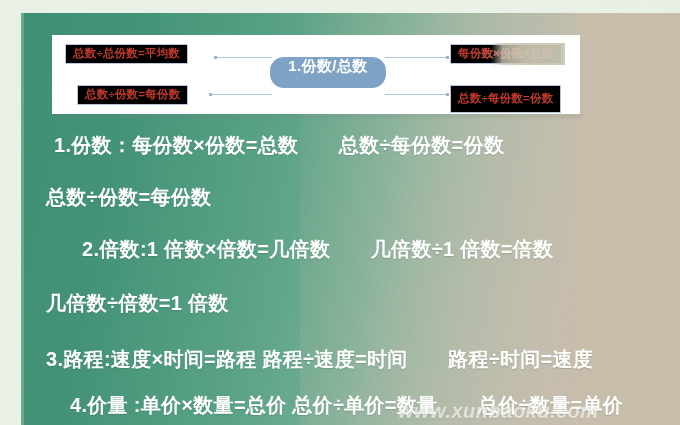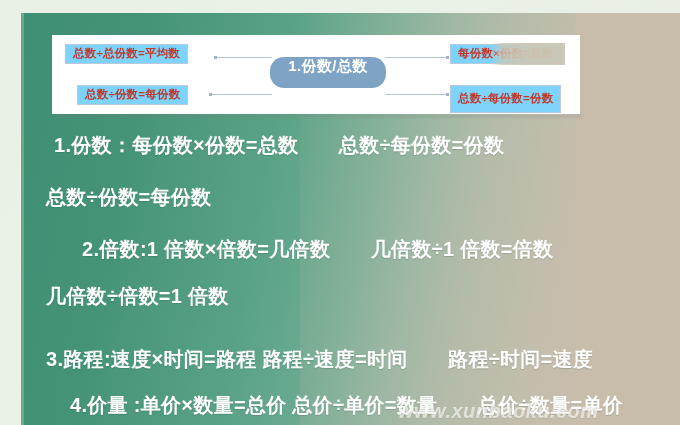--- a/index.html
+++ b/index.html
@@ -102,21 +102,21 @@
     height: 4px;
     background: rgba(120,130,120,0.18);
     filter: blur(1px);
     z-index: 4;
   }
 
   .node {
     position: absolute;
     box-sizing: border-box;
     border: 1px solid #b9c8dc;
-    background: #7dd3fc;
+    background: #000000;
     color: #c0392b;
     font-size: 11.5px;
     font-weight: bold;
     letter-spacing: 0.2px;
     white-space: nowrap;
     display: flex;
     align-items: center;
     justify-content: center;
     padding: 2px 7px;
     line-height: 1;
@@ -200,21 +200,21 @@
     color: #ffffff;
     font-size: 20px;
     font-weight: bold;
     white-space: nowrap;
     letter-spacing: 0.3px;
     text-shadow: 0 1px 1px rgba(40,80,65,0.22);
   }
   .line-0 { top: 6px; margin-left: 8px;   }
   .line-1 { top: 58px;  }
   .line-2 { top: 110px; margin-left: 36px; }
-  .line-3 { top: 157px; }
+  .line-3 { top: 164px; }
   .line-4 { top: 220px; }
   .line-5 { top: 266px; margin-left: 24px; }
 
   
   #watermark {
     position: absolute;
     left: 398px;
     top: 400px;
     font-size: 20px;
     font-weight: bold;

